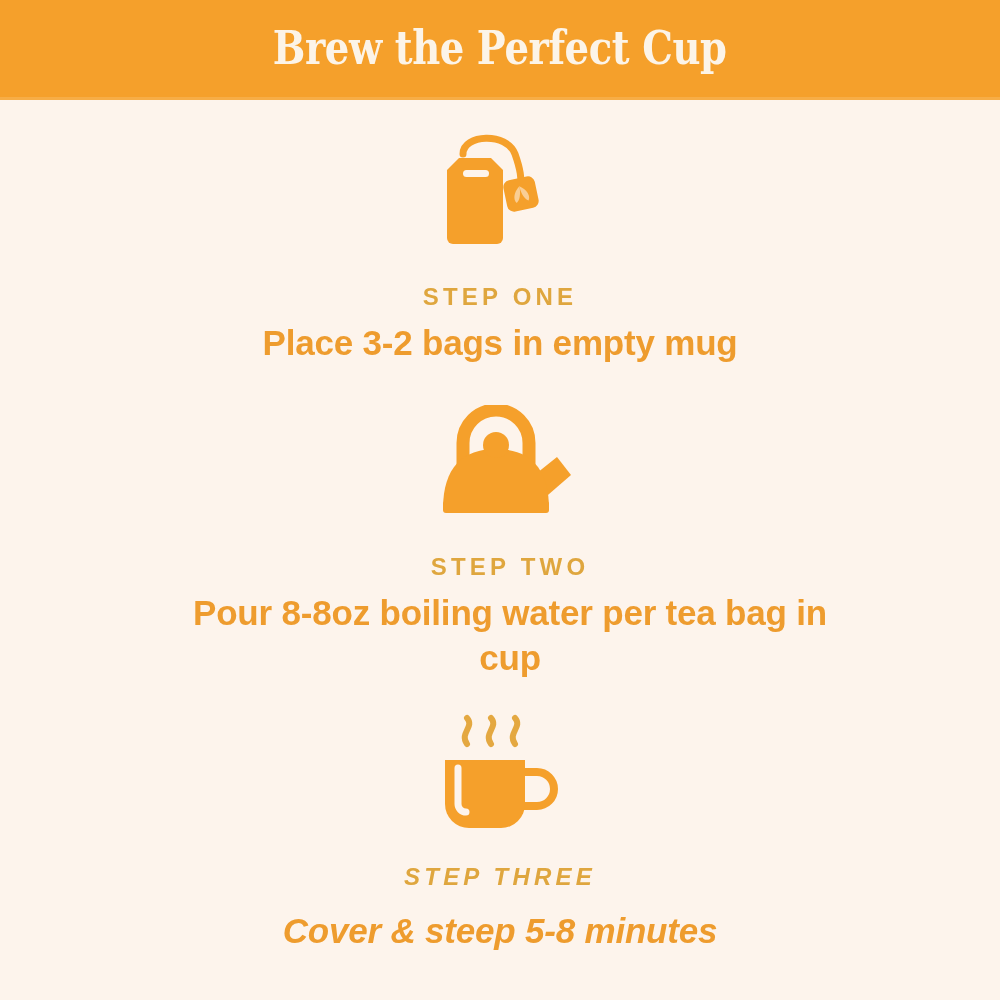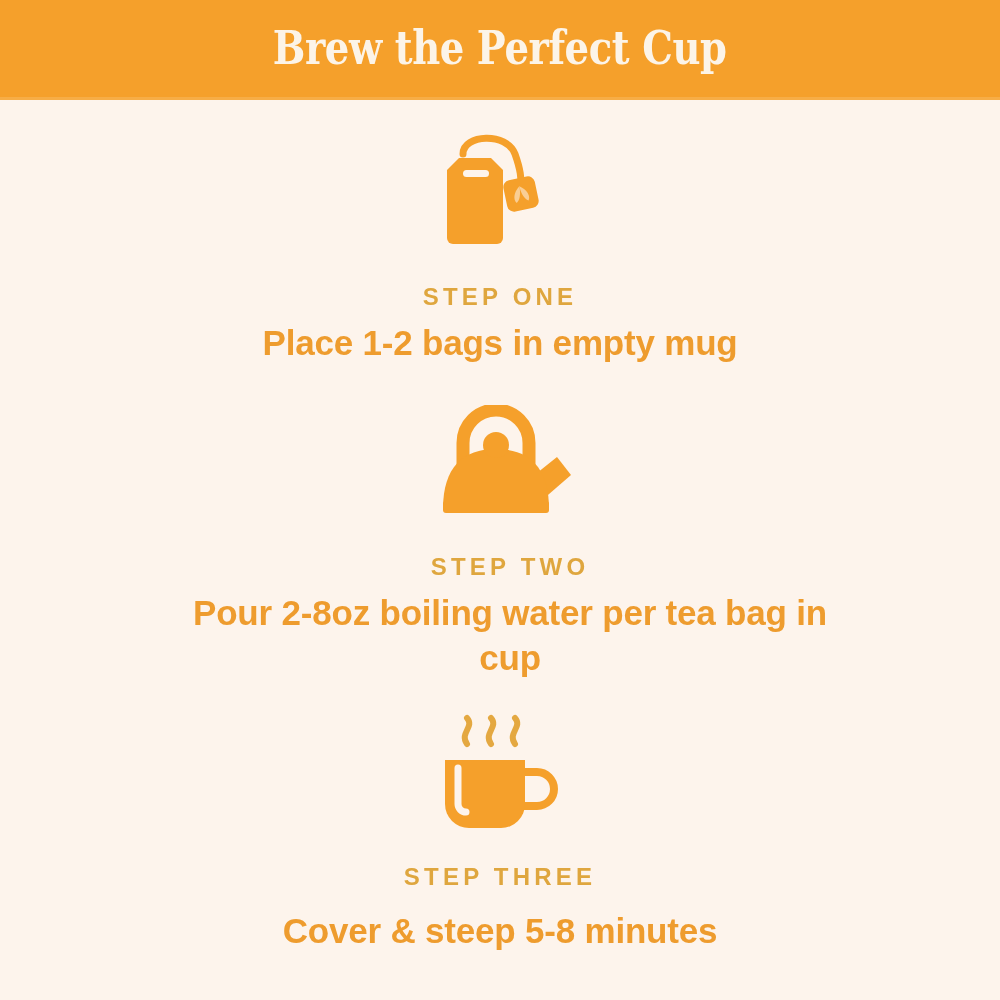--- a/index.html
+++ b/index.html
@@ -83,21 +83,21 @@
     letter-spacing: -0.2px;
     max-width: 640px;
   }
 
   
   .step-one   .icon-wrap { height: 135px; margin-bottom: 22px; }
   .step-one   .step-text { margin-top: 12px; }
   .step-two   { margin-top: 38px; margin-left: 20px; }
   .step-two   .icon-wrap { height: 120px; margin-bottom: 32px; }
   .step-two   .step-text { margin-top: 12px; }
-  .step-three { margin-top: 30px; }
+  .step-three { margin-top: 30px; font-style: italic; }
   .step-three .icon-wrap { height: 125px; margin-bottom: 30px; }
   .step-three .step-text { margin-top: 20px; }
 </style>
 </head>
 <body>
 
 <div class="page">
 
   <div class="header-bar">
     <div class="header-title">Brew the Perfect Cup</div>
@@ -116,40 +116,40 @@
             <path d="M96 58 C 89 63, 87 70, 90 74 C 94 71, 96 65, 96 58 Z" fill="#FDF4EC"></path>
             <path d="M96 58 C 103 63, 105 70, 102 74 C 98 71, 96 65, 96 58 Z" fill="#FDF4EC"></path>
           </g>
 
           <path d="M22 42 L34 30 L66 30 L78 42 L78 110 A6 6 0 0 1 72 116 L28 116 A6 6 0 0 1 22 110 Z" fill="#F5A02B"></path>
 
           <rect x="38" y="42" width="26" height="7" rx="3.5" fill="#FDF4EC"></rect>
         </svg>
       </div>
       <div class="step-label">STEP ONE</div>
-      <div class="step-text">Place 1-2 bags in empty mug</div>
+      <div class="step-text">Place 3-2 bags in empty mug</div>
     </div>
 
     <div class="step step-two">
       <div class="icon-wrap">
         <svg width="150" height="118" viewBox="0 0 150 118">
 
           <path d="M28 70 L28 38 A33 33 0 0 1 94 38 L94 70" fill="none" stroke="#F5A02B" stroke-width="13"></path>
 
           <path d="M92 76 L122 52 L136 70 L106 96 Z" fill="#F5A02B"></path>
 
           <path d="M8 104 C 8 62, 28 44, 61 44 C 94 44, 114 62, 114 104 Z" fill="#F5A02B"></path>
 
           <rect x="8" y="96" width="106" height="12" rx="3" fill="#F5A02B"></rect>
 
           <circle cx="61" cy="40" r="13" fill="#F5A02B"></circle>
         </svg>
       </div>
       <div class="step-label">STEP TWO</div>
-      <div class="step-text">Pour 2-8oz boiling water per tea bag in cup</div>
+      <div class="step-text">Pour 8-8oz boiling water per tea bag in cup</div>
     </div>
 
     <div class="step step-three">
       <div class="icon-wrap">
         <svg width="150" height="125" viewBox="0 0 150 125">
 
           <g fill="none" stroke="#E4A841" stroke-width="6" stroke-linecap="round">
             <path d="M42 8 C 50 17, 34 23, 42 34"></path>
             <path d="M66 8 C 74 17, 58 23, 66 34"></path>
             <path d="M90 8 C 98 17, 82 23, 90 34"></path>

